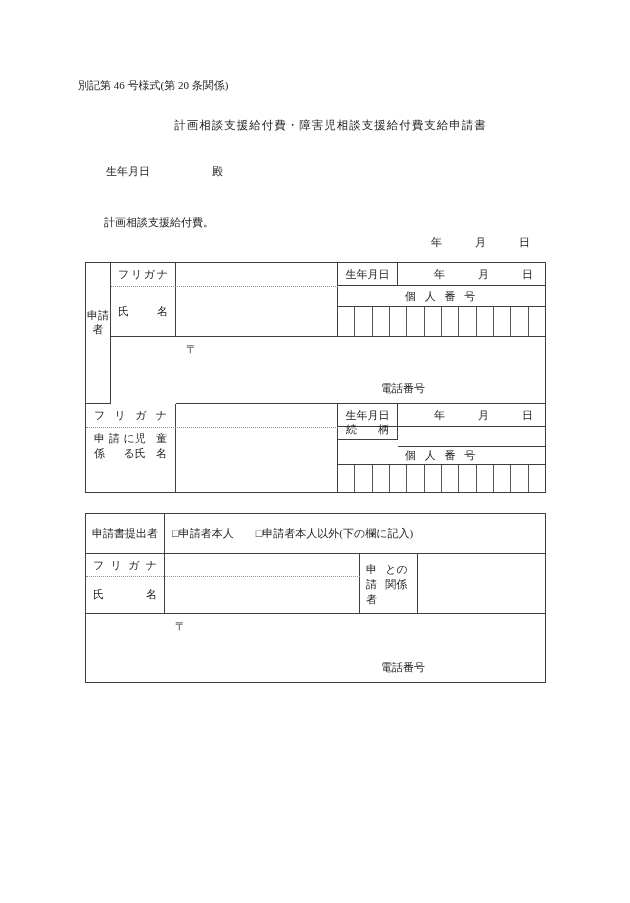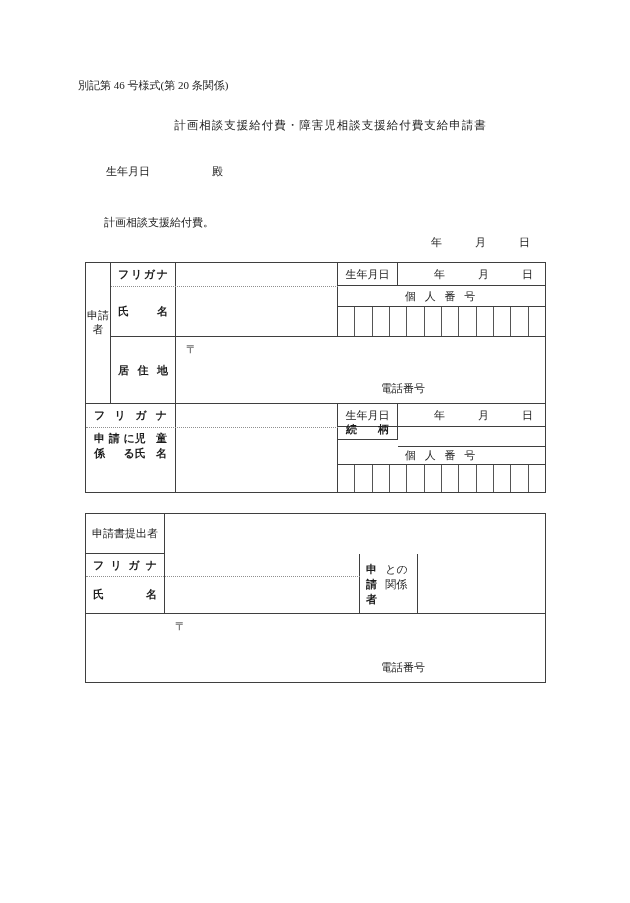--- a/index.html
+++ b/index.html
@@ -13,21 +13,21 @@
     font-family:"Liberation Serif","DejaVu Serif",serif;
     color:var(--tc);font-size:11px;overflow:hidden;
   }
   .txt{position:absolute;white-space:pre;margin-left:16px;}
   .title{letter-spacing:1px;font-size:11.5px;}
   .tbl{position:absolute;border:1px solid var(--bc);box-sizing:border-box;background:#fff;}
   .cell{position:absolute;box-sizing:border-box;}
   .bR{border-right:1px solid var(--bc);}
   .bB{border-bottom:1px solid var(--bc);}
   .ctr{text-align:center;}
-  .spread{text-align:justify;text-align-last:justify;font-weight:bold;}
+  .spread{text-align:justify;text-align-last:justify;}
   .dotted{position:absolute;height:0;border-top:1px dotted var(--dc);}
   .vlabel{word-break:break-all;text-align:center;line-height:14px;padding-top:45px;font-size:11px;}
   .mnrow{display:flex;}
   .mn-cell{flex:1 1 0;border-right:1px solid #555;}
   .mn-cell:last-child{border-right:none;}
   .postal{position:absolute;left:10px;top:5px;}
   .phone{position:absolute;bottom:7px;white-space:pre;}
   .twoline{display:flex;flex-direction:row;justify-content:space-evenly;}
 </style>
 </head>
@@ -63,21 +63,20 @@
         <div class="mn-cell"></div>
         <div class="mn-cell"></div>
         <div class="mn-cell"></div>
         <div class="mn-cell"></div>
         <div class="mn-cell"></div>
         <div class="mn-cell"></div>
         <div class="mn-cell"></div>
         <div class="mn-cell"></div>
       </div>
 
-    <div class="cell bR bB spread" style="left:25px;top:74px;width:65px;height:67px;line-height:66px;padding:0 7px">居住地</div>
     <div class="cell bB" style="left:90px;top:74px;width:369px;height:67px">
       <span class="postal">〒</span>
       <span class="phone" style="left:205px">電話番号</span>
     </div>
 
     <div class="cell bR spread" style="left:0;top:141px;width:90px;height:23px;line-height:23px;padding:0 8px">フリガナ</div>
     <div class="cell bR twoline" style="left:0;top:164px;width:90px;height:65px;padding:4px 8px">
       <div class="spread">申請に係る</div>
       <div class="spread">児童氏名</div>
     </div>
@@ -103,20 +102,21 @@
         <div class="mn-cell"></div>
         <div class="mn-cell"></div>
         <div class="mn-cell"></div>
         <div class="mn-cell"></div>
       </div>
   </div>
 
   <div class="tbl" style="left:85px;top:513px;width:461px;height:170px">
 
     <div class="cell bR bB ctr" style="left:0;top:0;width:79px;height:40px;line-height:39px">申請書提出者</div>
+    <div class="cell bB" style="left:79px;top:0;width:380px;height:40px;line-height:39px;padding-left:7px"><span>□申請者本人</span><span style="margin-left:22px">□申請者本人以外(下の欄に記入)</span></div>
 
     <div class="cell bR spread" style="left:0;top:40px;width:79px;height:22px;line-height:22px;padding:0 7px">フリガナ</div>
     <div class="cell bR bB spread" style="left:0;top:62px;width:79px;height:38px;line-height:37px;padding:0 7px">氏名</div>
     <div class="cell bR bB" style="left:79px;top:40px;width:195px;height:60px"></div>
     <div class="dotted" style="left:0;top:62px;width:274px"></div>
 
     <div class="cell bR bB twoline" style="left:274px;top:40px;width:58px;height:60px;padding:8px 6px">
       <div class="spread">申請者</div>
       <div>との関係</div>
     </div>

